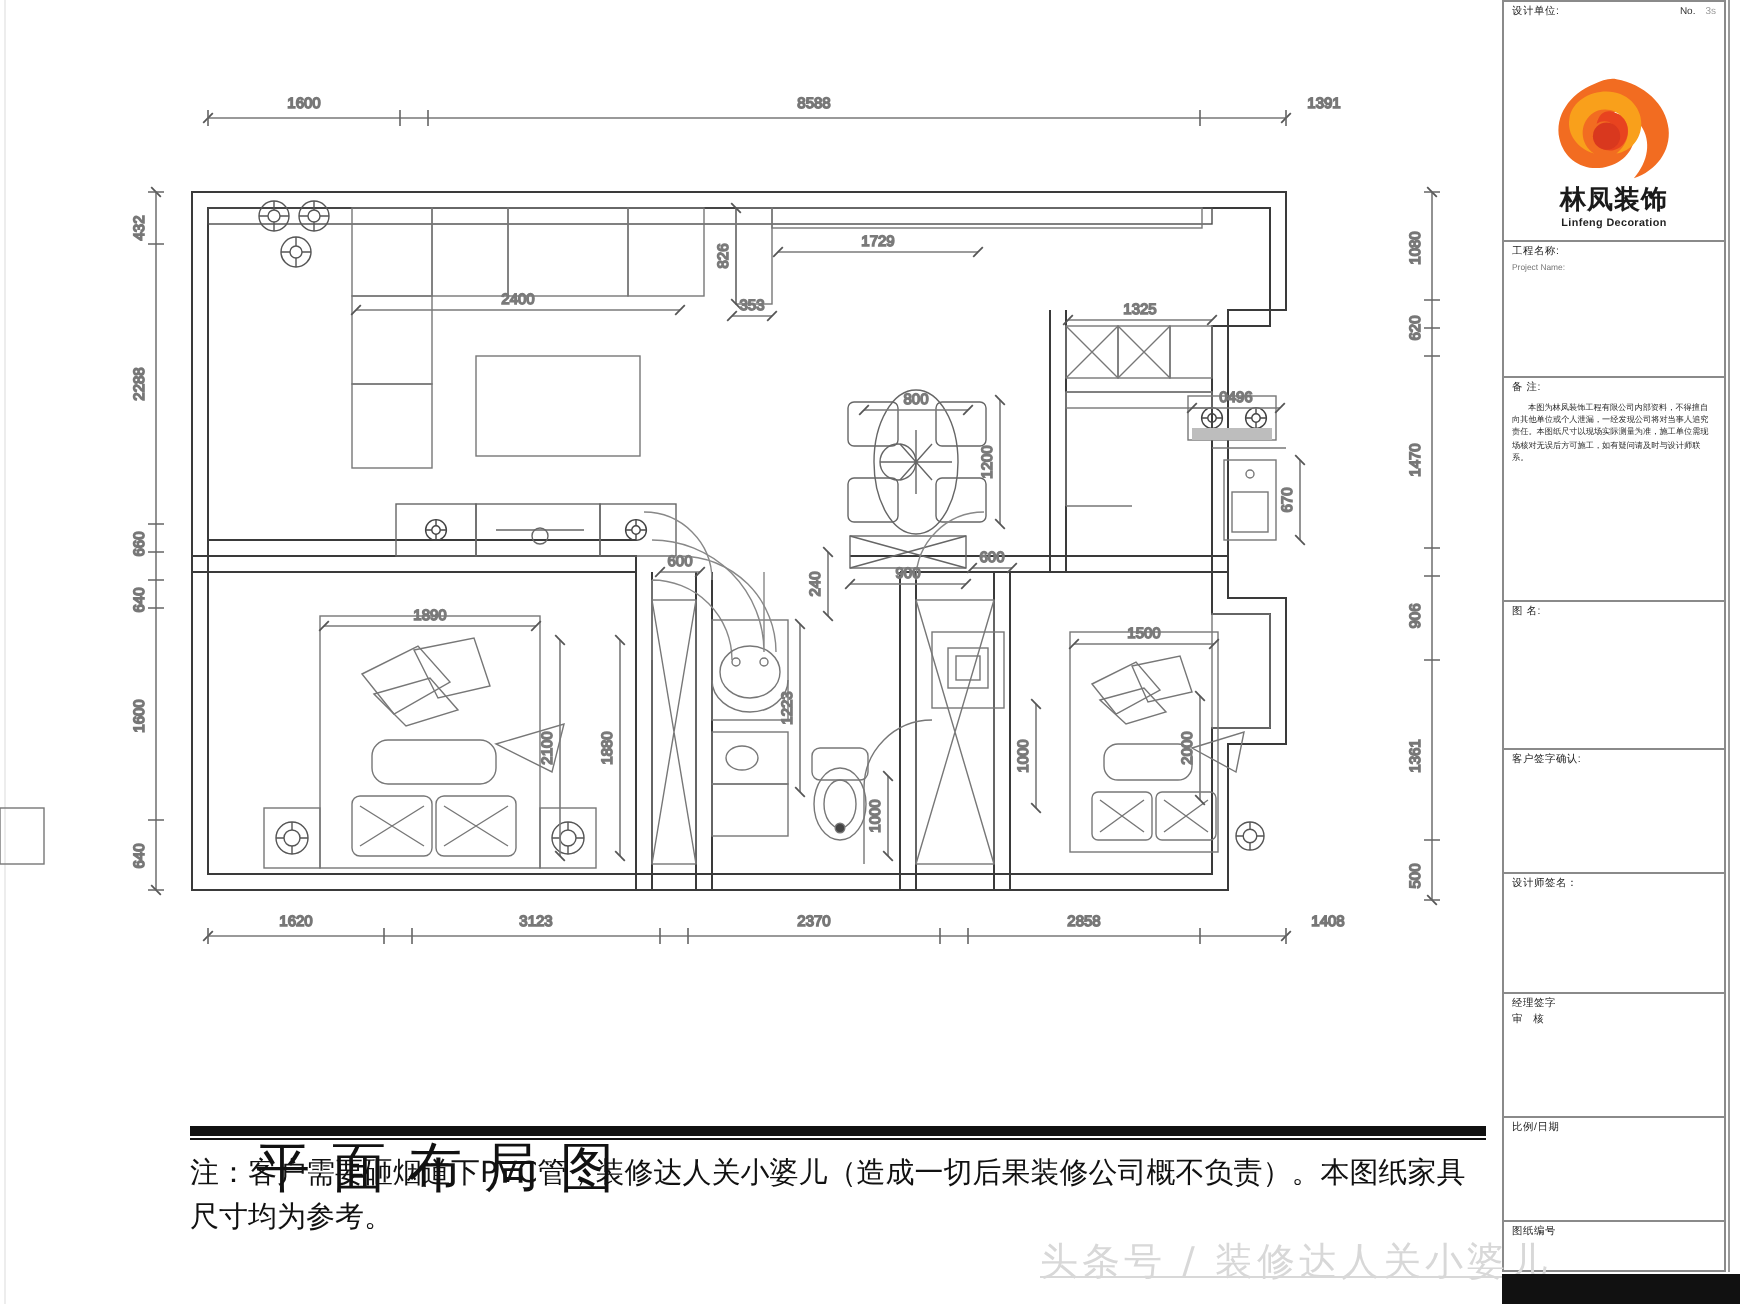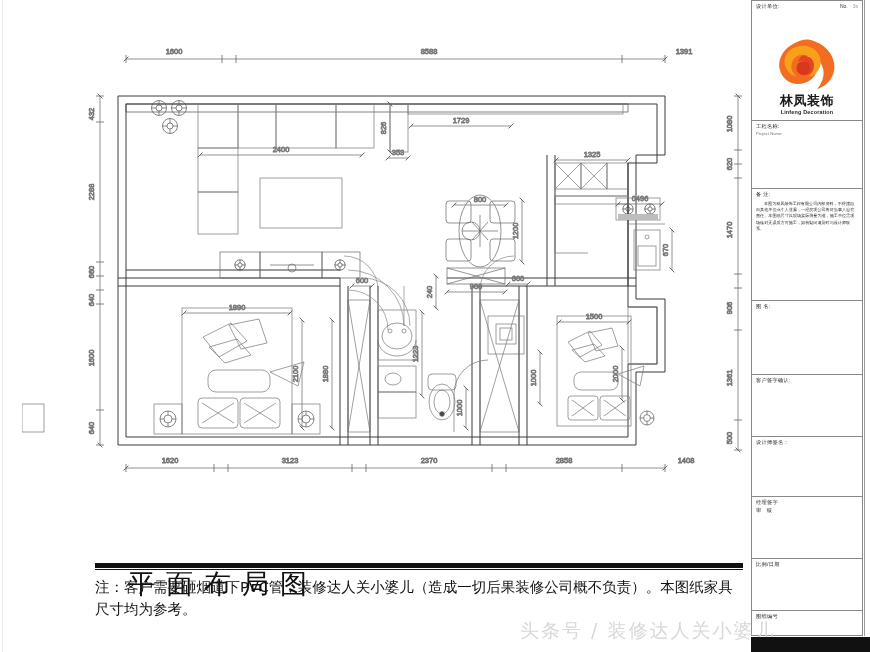--- a/index.html
+++ b/index.html
@@ -27,37 +27,37 @@
   
   .logo-cell{height:120px;display:flex;flex-direction:column;align-items:center;
       justify-content:flex-end;padding-bottom:5px;}
   .logo-mark{width:62px;height:56px;margin-bottom:1px;}
   .logo-cn{font-size:13px;font-weight:bold;letter-spacing:.5px;color:#1a1a1a;
       line-height:1;font-family:"DejaVu Sans",sans-serif;text-align:right;}
   .logo-en{font-size:5.4px;font-weight:bold;letter-spacing:.2px;color:#1f1f1f;
       margin-top:2px;}
 
   
-  .drawing{position:absolute;left:0;top:0;width:751px;height:505px;padding-left:22px;}
+  .drawing{position:absolute;left:0;top:0;width:751px;height:505px;}
   .drawing svg{display:block;}
 
   
   .plan-title{position:absolute;left:128px;top:523px;font-size:27px;
       letter-spacing:11px;color:#111;font-family:"DejaVu Sans",sans-serif;
       font-weight:normal;margin-top:43px;}
   .title-rule{position:absolute;left:95px;top:563px;width:648px;height:5px;
       background:#111;}
   .title-rule2{position:absolute;left:95px;top:569px;width:648px;height:1px;
       background:#111;}
   .note{position:absolute;left:95px;top:576px;width:650px;font-size:14.5px;
       line-height:1.55;color:#111;font-family:"DejaVu Sans",sans-serif;}
 
   .watermark{position:absolute;left:520px;top:618px;font-size:19px;
       color:#d8d8d8;letter-spacing:2px;font-family:"DejaVu Sans",sans-serif;
-      white-space:nowrap;}
+      white-space:nowrap;text-decoration:underline;}
   .footbar{position:absolute;left:751px;top:637px;width:119px;height:15px;
       background:#111;}
   .leftedge{position:absolute;left:0;top:0;width:2px;height:652px;background:#fff;
       border-right:1px solid #ededed;}
 </style>
 </head>
 <body>
 
 <div class="page">
 

